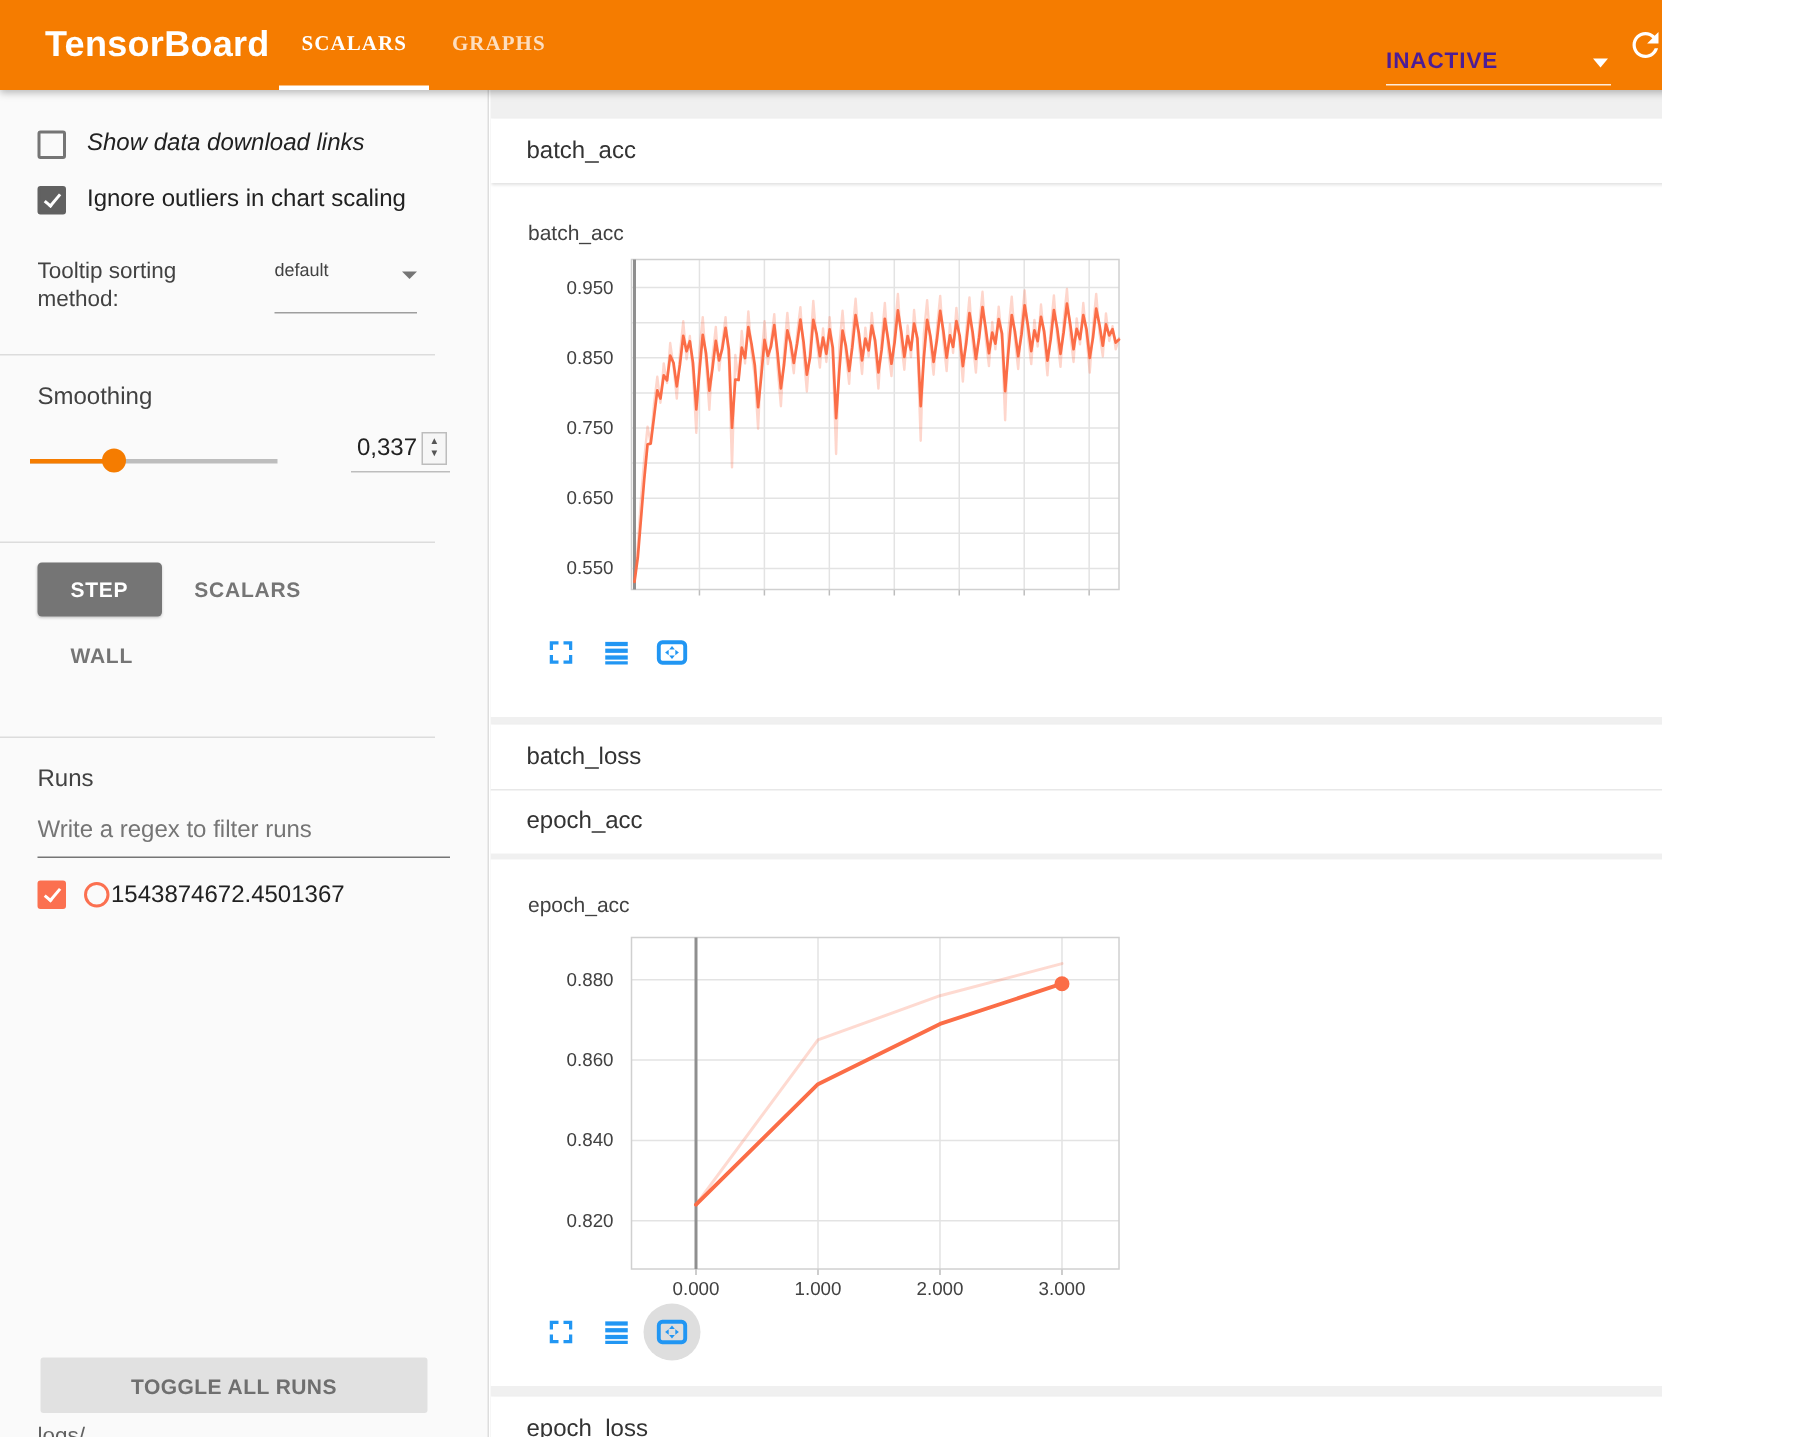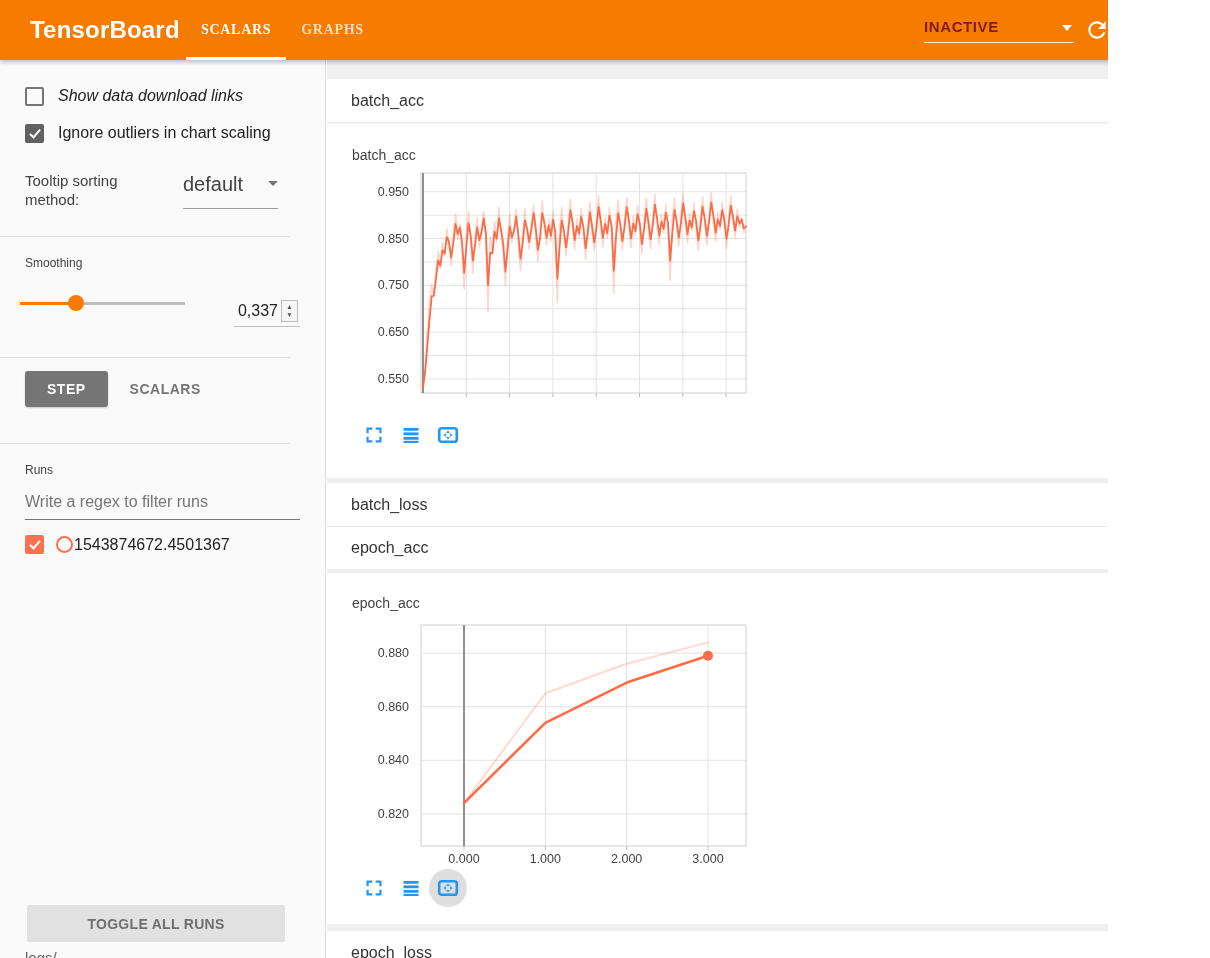--- a/index.html
+++ b/index.html
@@ -11,21 +11,21 @@
   .topbar { position:absolute; left:0; top:0; width:1210px; height:60px;
             background:#f57c00; box-shadow:0 2px 5px rgba(0,0,0,.26); z-index:20; }
   .tb-title { position:absolute; left:30px; top:0; height:60px; display:flex; align-items:center;
               color:#fff; font-size:24px; font-weight:bold; letter-spacing:.2px; }
   .tabs { position:absolute; left:186px; top:0; height:60px; display:flex; }
   .tab { height:60px; display:flex; align-items:center; padding:0 15px;
          color:rgba(255,255,255,.75); font-size:14px; font-weight:bold; letter-spacing:.7px;
          position:relative; cursor:pointer;font-family:Liberation Serif, serif; }
   .tab.active { color:#fff; }
   .tab.active::after { content:""; position:absolute; left:0; right:0; bottom:0; height:3px; background:#fff; }
-  .status-box { position:absolute; left:924px; top:18px; width:150px; color:#7f1d1d; cursor:pointer;
+  .status-box { position:absolute; left:924px; top:32px; width:150px; color:#4c1d95; cursor:pointer;
                 border-bottom:1px solid rgba(255,255,255,.85); padding-bottom:7px; }
   .status-label { font-size:15px; font-weight:bold; letter-spacing:.6px; }
   .status-caret { position:absolute; right:2px; top:7px; width:0; height:0;
                   border-left:5px solid transparent; border-right:5px solid transparent;
                   border-top:6px solid #fff; }
   .tb-iconbtn { position:absolute; top:16px; width:28px; height:28px; display:flex;
                 align-items:center; justify-content:center; cursor:pointer; }
   .tb-iconbtn svg { fill:#fff; }
   .help-circle { width:22px; height:22px; border:2px solid #fff; border-radius:50%;
                  display:flex; align-items:center; justify-content:center;
@@ -41,36 +41,36 @@
   .cb.checked-gray { background:#616161; border-color:#616161; }
   .cb.checked-orange { background:#fb7050; border-color:#fb7050; }
   .cb .check { position:absolute; left:5px; top:1px; width:6px; height:11px;
                border-right:2.5px solid #fff; border-bottom:2.5px solid #fff; transform:rotate(40deg); }
   .cb-label { margin-left:14px; font-size:16px; color:#212121; white-space:nowrap; overflow:hidden; width:240px; }
 
   .tooltip-row { display:flex; margin:26px 25px 0 25px; }
   .tooltip-label { width:125px; font-size:15px; color:#424242; line-height:19px; }
   .dd { position:relative; width:95px; margin-left:33px; margin-top:2px;
         border-bottom:1px solid #9e9e9e; padding-bottom:8px; cursor:pointer; }
-  .dd-value { font-size:20px; color:#424242; }
+  .dd-value { font-size:12px; color:#424242; }
   .dd-caret { position:absolute; right:0; top:8px; width:0; height:0;
               border-left:5px solid transparent; border-right:5px solid transparent;
               border-top:5px solid #757575; }
 
   .divider { border-top:1px solid #dcdcdc; margin:0 35px 0 0; }
   .d1 { margin-top:27px; } .d2 { margin-top:33px; } .d3 { margin-top:36px; }
 
-  .sec-label { font-size:12px; color:#424242; margin:19px 25px 0 25px; }
+  .sec-label { font-size:16px; color:#424242; margin:19px 25px 0 25px; }
 
   .slider-row { position:relative; height:40px; margin:14px 25px 0 20px; }
   .slider-track { position:absolute; left:0; top:18px; width:165px; height:2.5px; background:#bdbdbd; cursor:pointer; }
   .slider-fill { position:absolute; left:0; top:0; height:2.5px; background:#f57c00; }
   .slider-knob { position:absolute; top:-7px; width:16px; height:16px; border-radius:50%;
                  background:#f57c00; cursor:pointer; }
-  .smooth-input-wrap { position:absolute; right:0; top:16px; width:66px; border-bottom:1px solid #bdbdbd;
+  .smooth-input-wrap { position:absolute; right:0; top:0; width:66px; border-bottom:1px solid #bdbdbd;
                        display:flex; align-items:center; padding-bottom:4px; }
   .smooth-input { width:44px; border:none; background:transparent; font-size:16px; color:#212121;
                   text-align:right; font-family:"Liberation Sans", sans-serif; outline:none; }
   .spinner { width:17px; height:22px; border:1px solid #bdbdbd; background:#f6f6f6; margin-left:3px;
              display:flex; flex-direction:column; align-items:center; justify-content:center; cursor:pointer; }
   .spinner span { font-size:6.5px; color:#555; line-height:8px; }
 
   .haxis-btns { display:flex; align-items:flex-start; margin:13px 25px 0 25px; }
   .btn-step { background:#757575; color:#fff; border-radius:3px; font-size:14px; font-weight:bold;
               letter-spacing:.5px; padding:10px 22px; cursor:pointer; box-shadow:0 1px 2px rgba(0,0,0,.2); }
@@ -193,20 +193,23 @@
           <span>▼</span>
         </div>
       </div>
     </div>
 
     <div class="divider d2"></div>
 
     <div class="haxis-btns">
       <div class="btn-step">STEP</div>
       <div class="btn-flat">SCALARS</div>
+    </div>
+    <div class="wall-row">
+      <div class="btn-flat" style="display:inline-block;">WALL</div>
     </div>
 
     <div class="divider d3"></div>
 
     <div class="sec-label">Runs</div>
     <div class="filter-wrap">
       <input class="filter-input" placeholder="Write a regex to filter runs" style="">
     </div>
 
     <div class="run-row">

